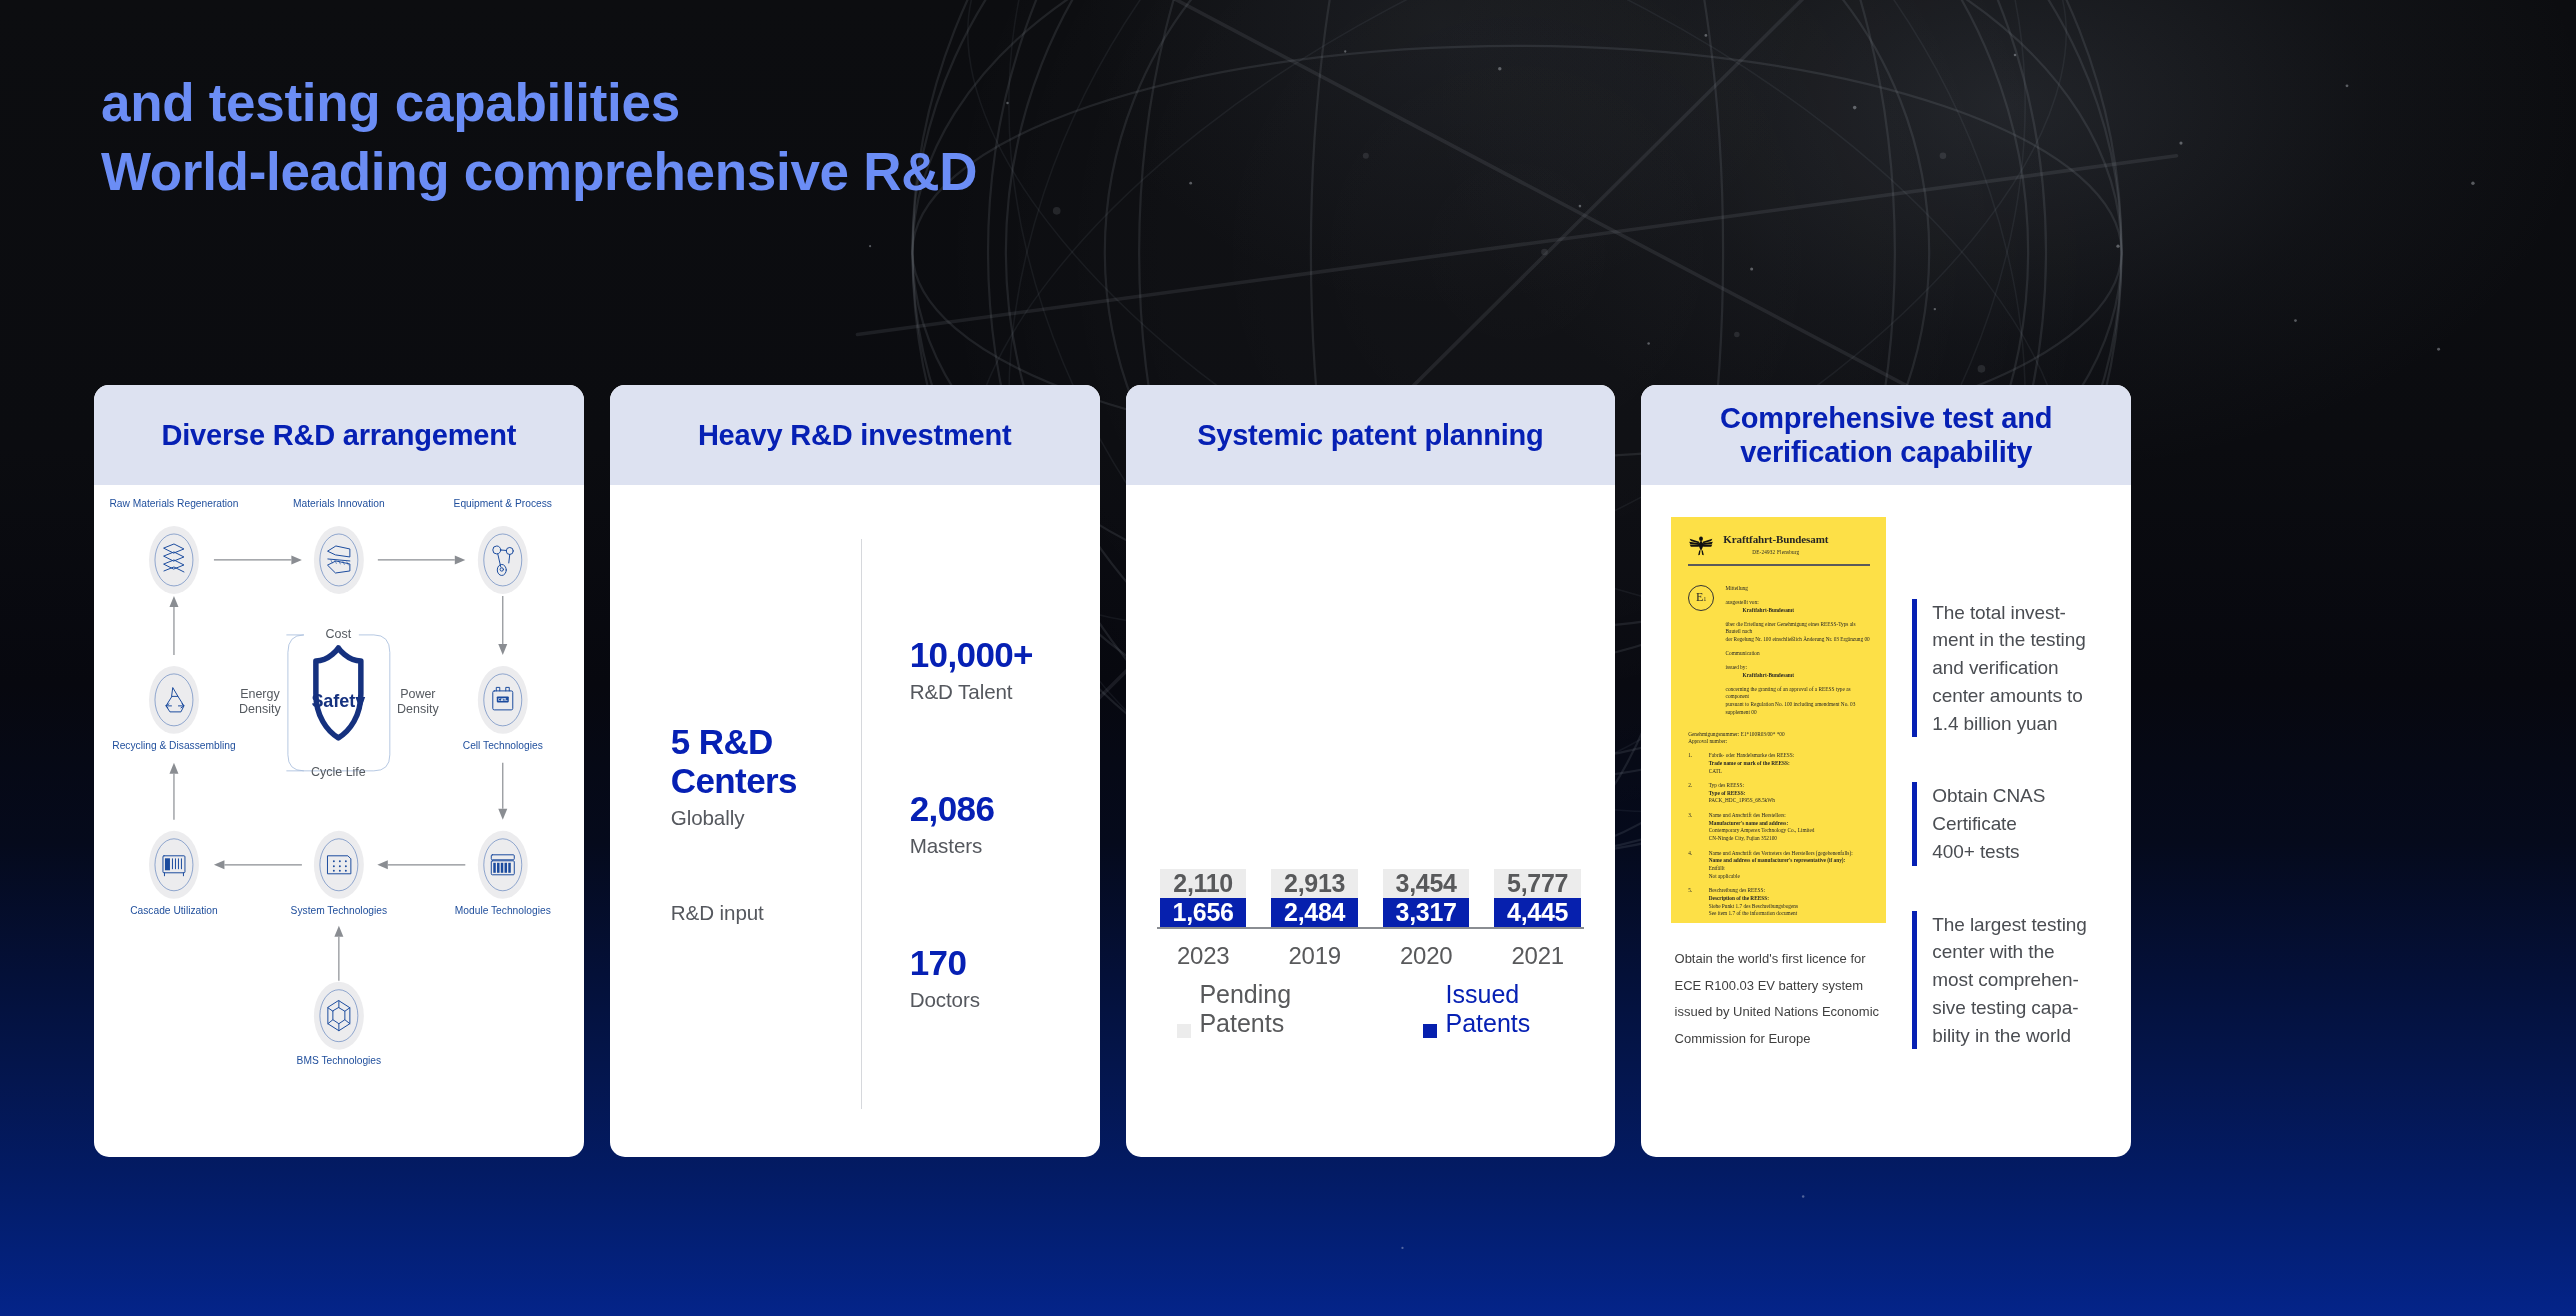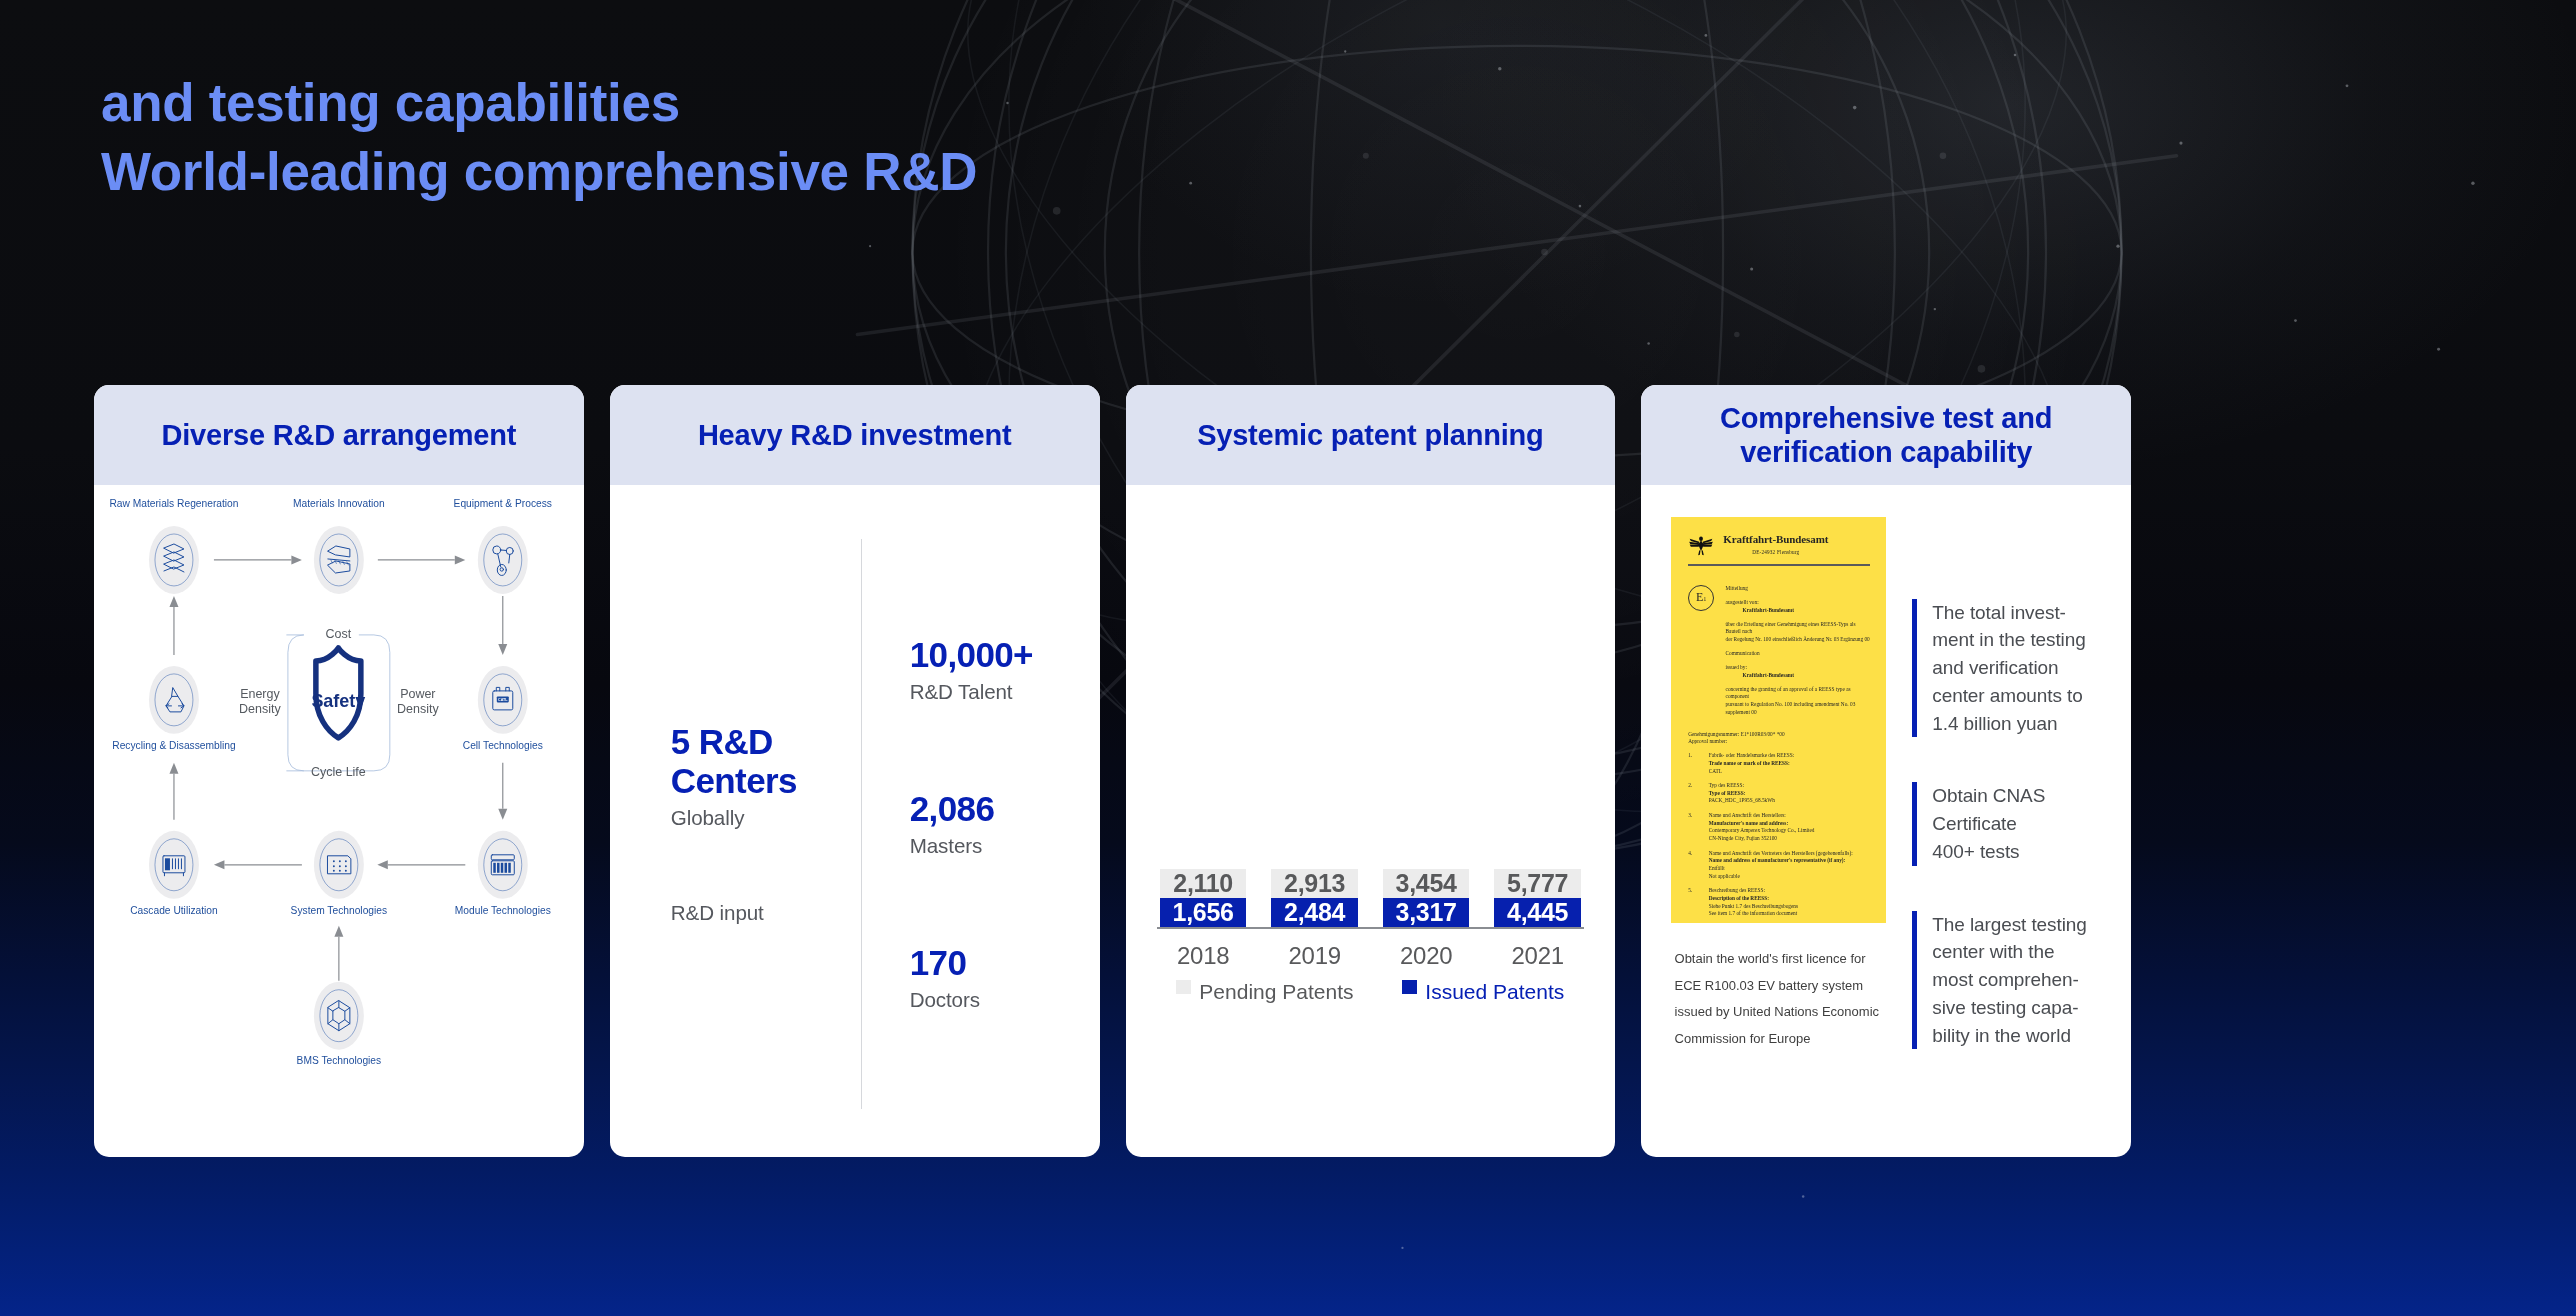--- a/index.html
+++ b/index.html
@@ -108,21 +108,21 @@
   .bar-col { flex:1 1 0; display:flex; flex-direction:column; justify-content:flex-end; }
   .seg { position:relative; display:flex; align-items:center; justify-content:center; }
   .seg.pending { background:#ECECEC; }
   .seg.issued  { background:#0620AE; }
   .seg-val { font-size:25px; font-weight:700; letter-spacing:-0.3px; }
   .seg.pending .seg-val { color:#58595b; }
   .seg.issued  .seg-val { color:#fff; }
   #xaxis { display:flex; justify-content:space-between; gap:25px; padding:12.6px 3.4px 0 3.4px; }
   .xtick { flex:1 1 0; text-align:center; color:#58595b; font-size:24px; font-weight:400; letter-spacing:-0.3px; }
   #legend { display:flex; justify-content:center; gap:49px; padding:10.3px 0 0 0; }
-  .lg { display:flex; align-items:flex-start; gap:8.6px; font-size:21px; }
+  .lg { display:flex; align-items:flex-end; gap:8.6px; font-size:25px;margin-left:20px; }
   .sw { width:14.3px; height:14.3px; flex:0 0 14.3px; }
   .lg.pending .sw { background:#ECECEC; }
   .lg.pending .lgt { color:#58595b; }
   .lg.issued  .sw { background:#0620AE; }
   .lg.issued  .lgt { color:#0620B4; }
 
   
   #verif { position:absolute; inset:0; display:flex; padding:32px 23px 26px 23px; }
   #cert-col { flex:0 0 50%; display:flex; flex-direction:column; padding-left:6.9px; }
   #cert {
@@ -504,21 +504,21 @@
             <div class="bar-col">
               <div class="seg pending" style="height: 56.5154%;">
                 <span class="seg-val">5,777</span>
               </div>
               <div class="seg issued" style="height: 43.4846%;">
                 <span class="seg-val">4,445</span>
               </div>
             </div>
           </div>
         <div id="xaxis">
-            <div class="xtick">2018</div>
+            <div class="xtick">2023</div>
             <div class="xtick">2019</div>
             <div class="xtick">2020</div>
             <div class="xtick">2021</div>
           </div>
         <div id="legend">
             <div class="lg pending">
               <span class="sw"></span>
               <span class="lgt">Pending Patents</span>
             </div>
             <div class="lg issued">

